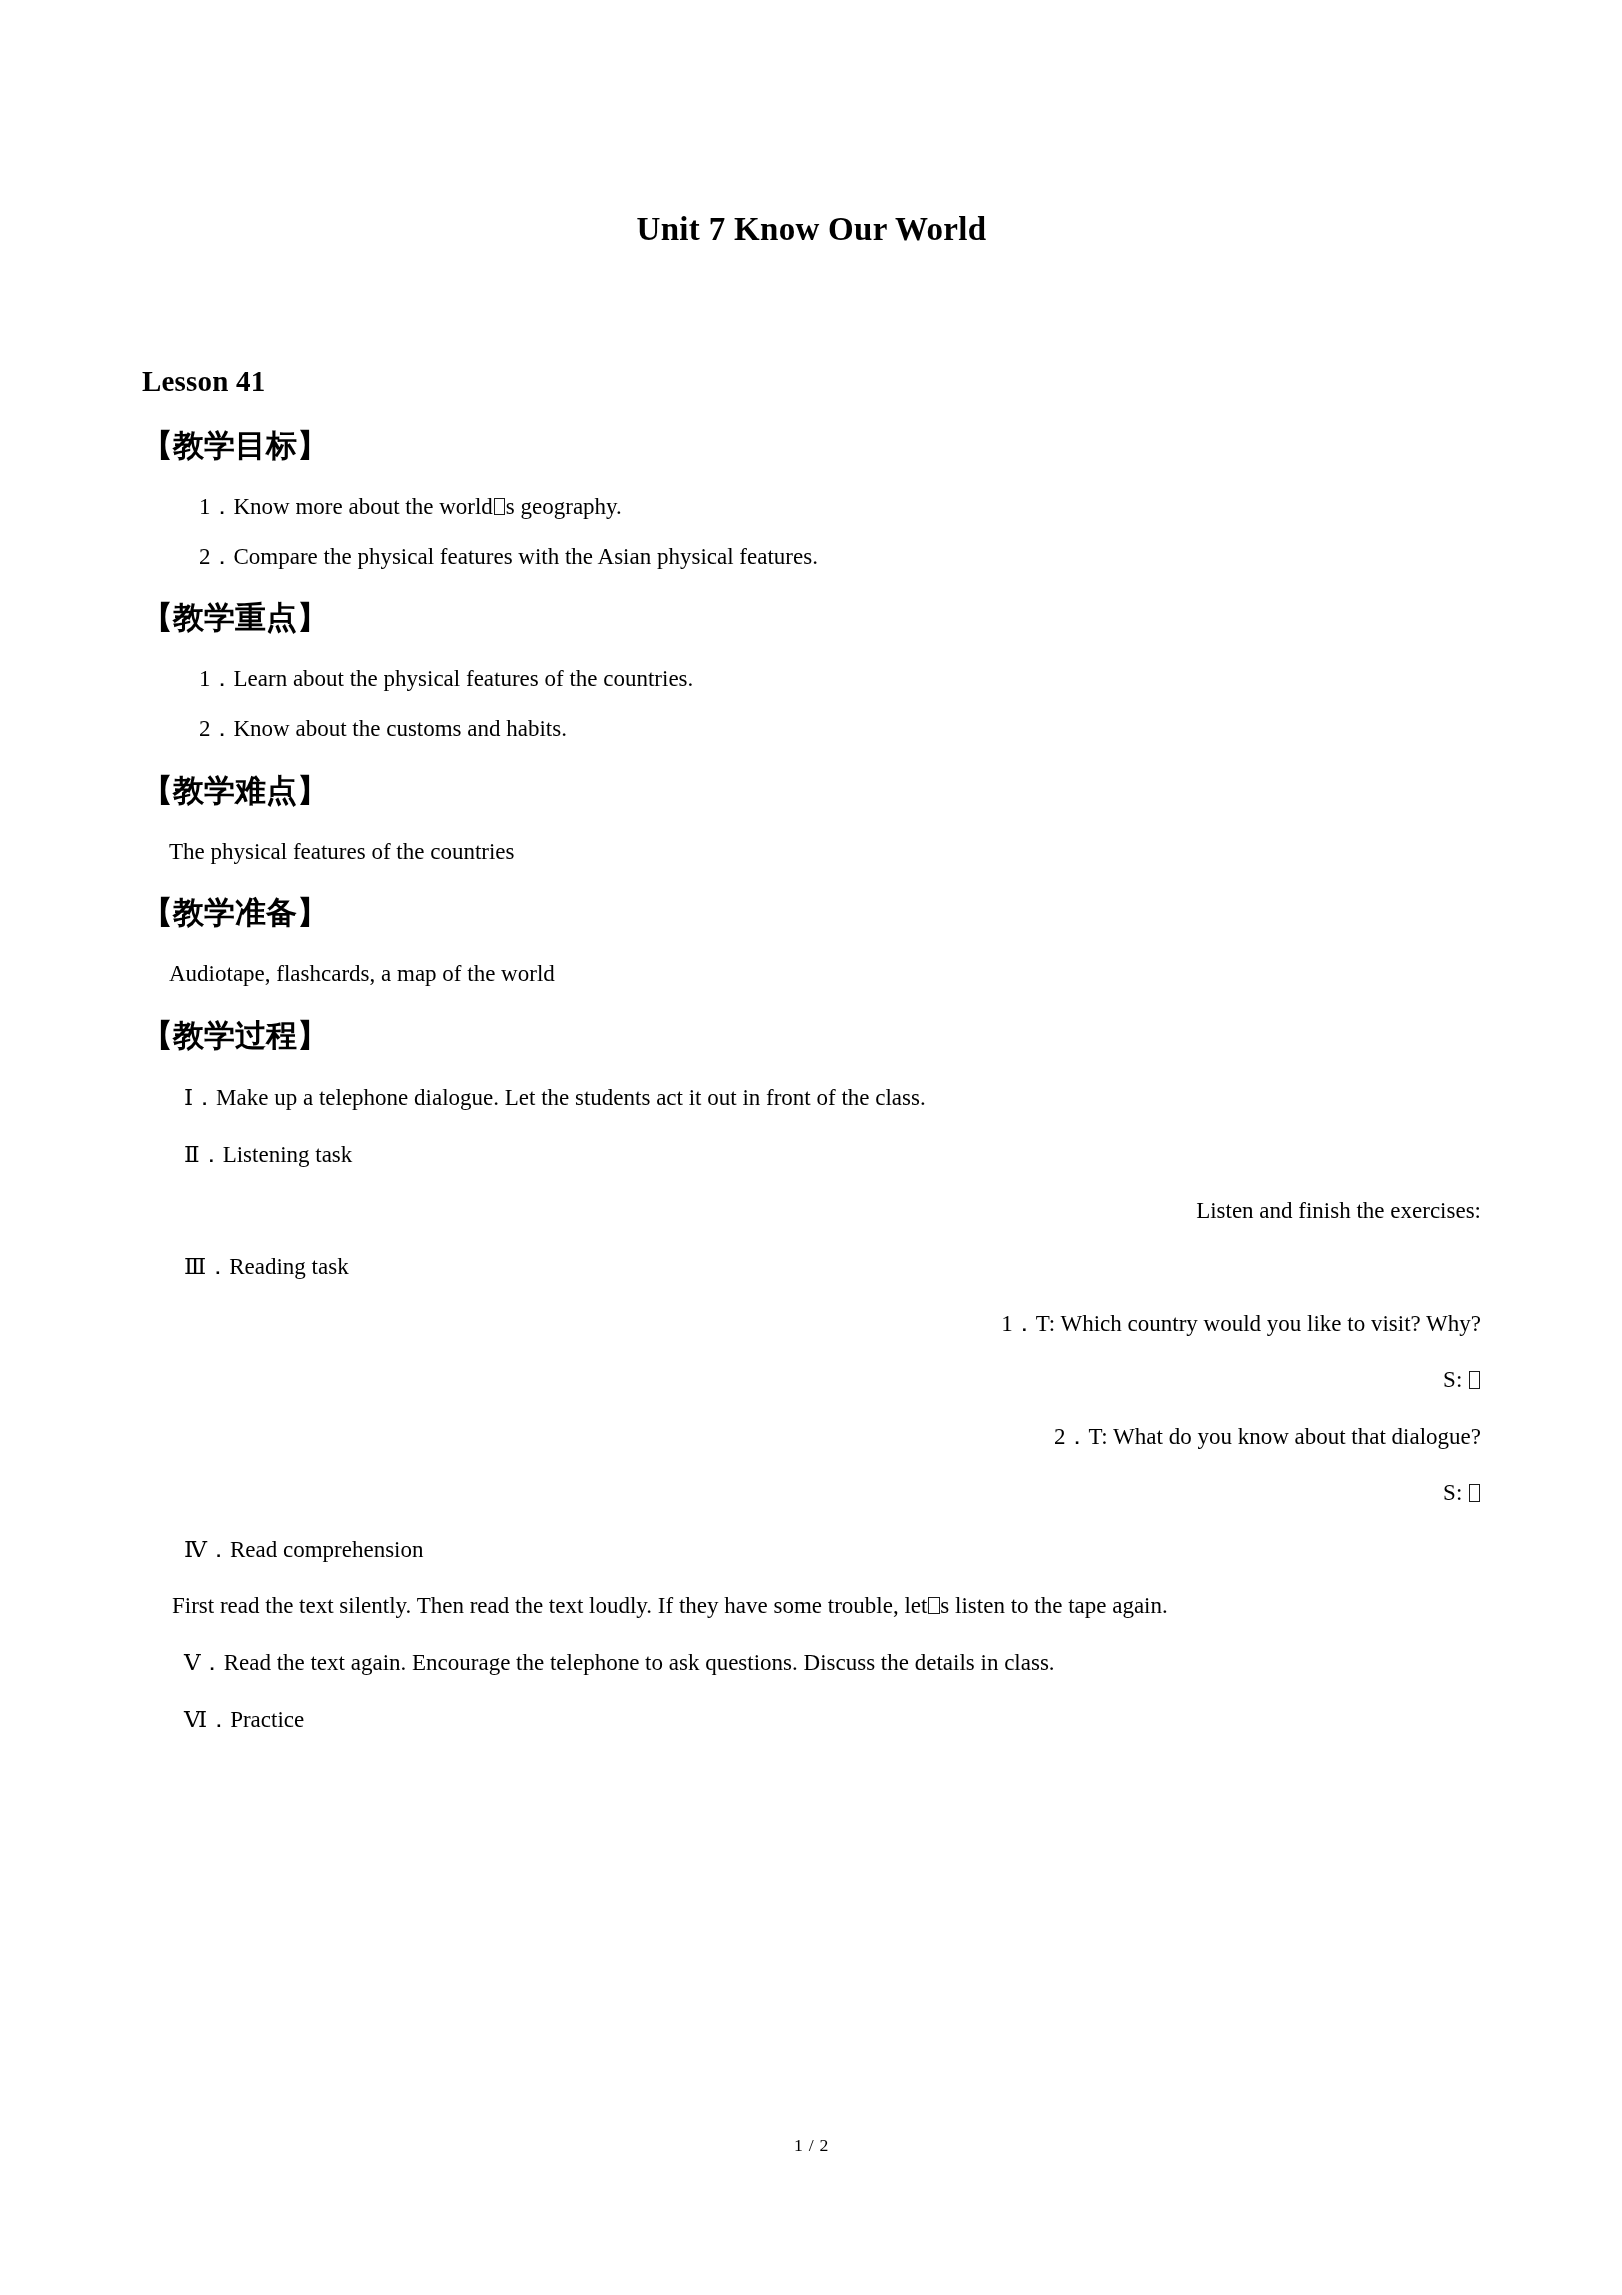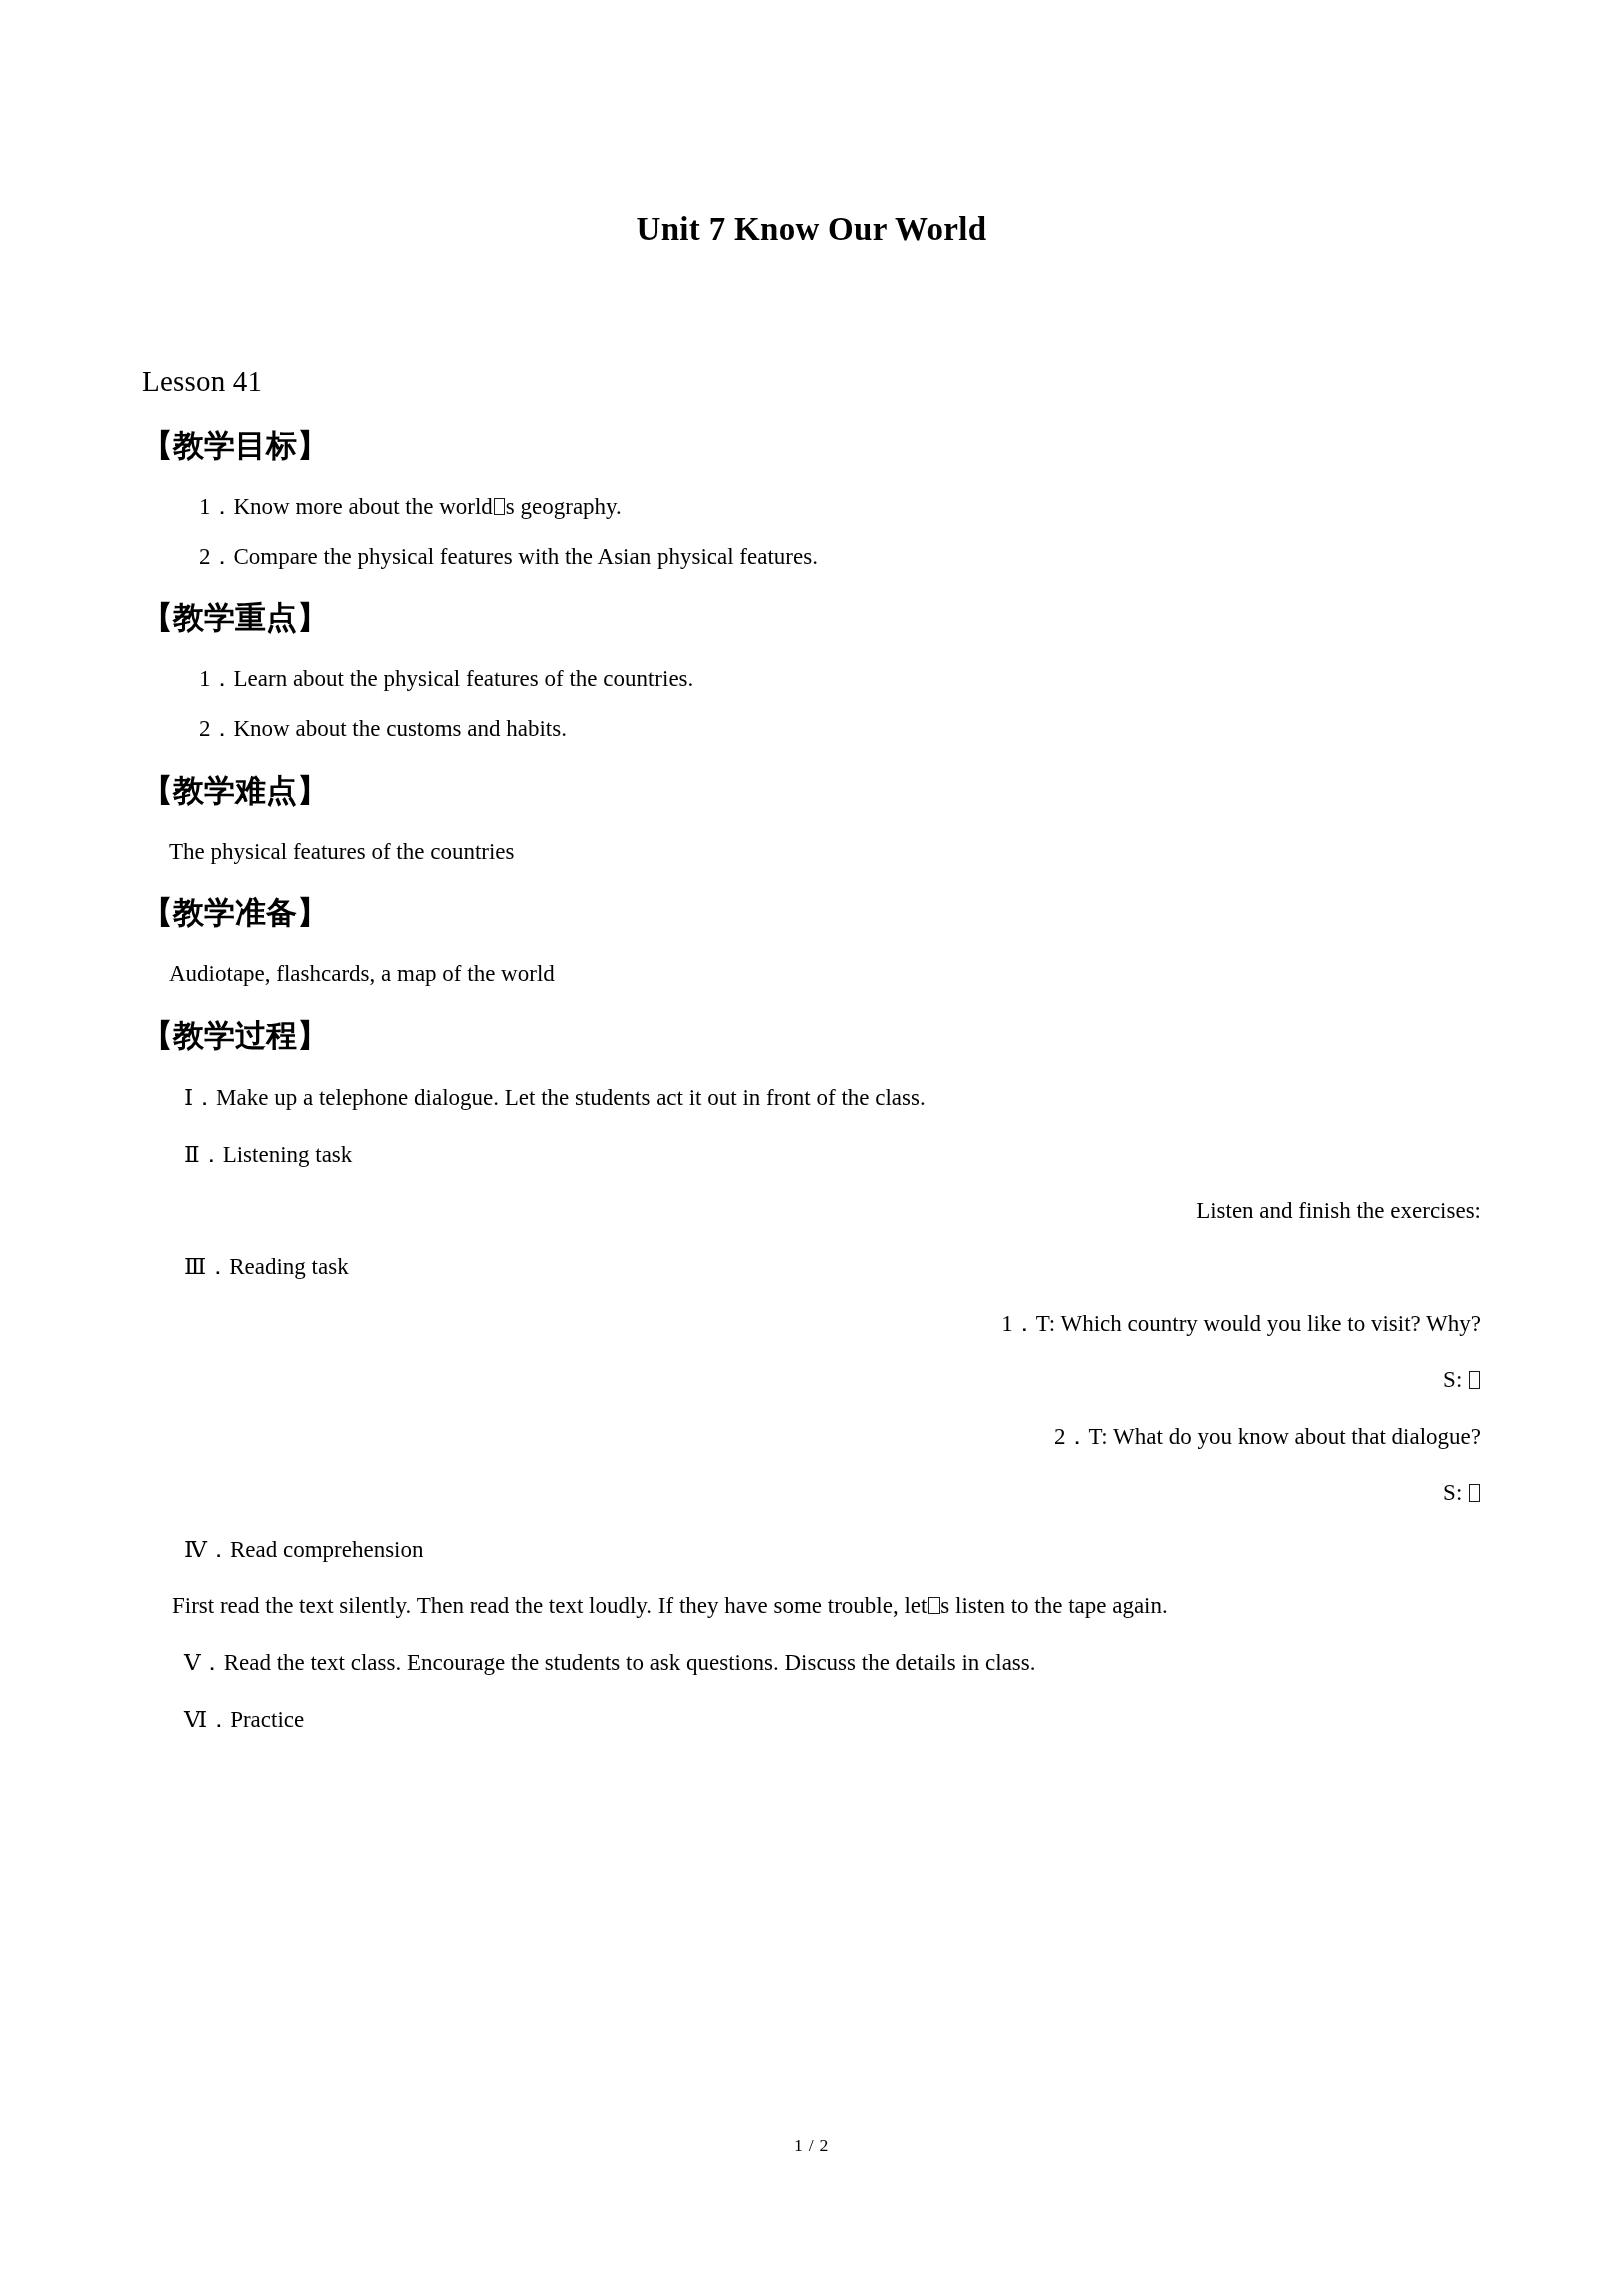--- a/index.html
+++ b/index.html
@@ -33,21 +33,21 @@
     font-weight: bold;
     letter-spacing: 0.3px;
     margin: 0;
     padding-top: 211px;
     line-height: 1.15;
   }
 
   
   .lesson-heading {
     font-size: 29px;
-    font-weight: normal;
+    font-weight: bold;
     margin: 0;
     padding-top: 115px;
     line-height: 1.2;
     letter-spacing: 0.2px;
   }
 
   
   .cjk-heading {
     font-size: 31px;
     font-weight: bold;
@@ -172,21 +172,21 @@
     <p class="flush-para"><span>1．</span><span>T: Which country would you like to visit? Why?</span></p>
     <p class="flush-para"><span>S:</span><span>&nbsp;</span><span class="tofu"></span></p>
 
     <p class="flush-para"><span>2．</span><span>T: What do you know about that dialogue?</span></p>
     <p class="flush-para"><span>S:</span><span>&nbsp;</span><span class="tofu"></span></p>
 
     <p class="roman-item"><span>Ⅳ．</span><span>Read comprehension</span></p>
 
     <p class="just-para"><span>First read the text silently. Then read the text loudly. If they have some trouble, let</span><span class="tofu"></span><span>s listen to the tape again.</span></p>
 
-    <p class="roman-item"><span>Ⅴ．</span><span>Read the text class. Encourage the students to ask questions. Discuss the details in class.</span></p>
+    <p class="roman-item"><span>Ⅴ．</span><span>Read the text again. Encourage the telephone to ask questions. Discuss the details in class.</span></p>
 
     <p class="roman-item"><span>Ⅵ．</span><span>Practice</span></p>
 
 
   </div>
 
   <div class="footer">1 / 2</div>
 </div>
 
 

